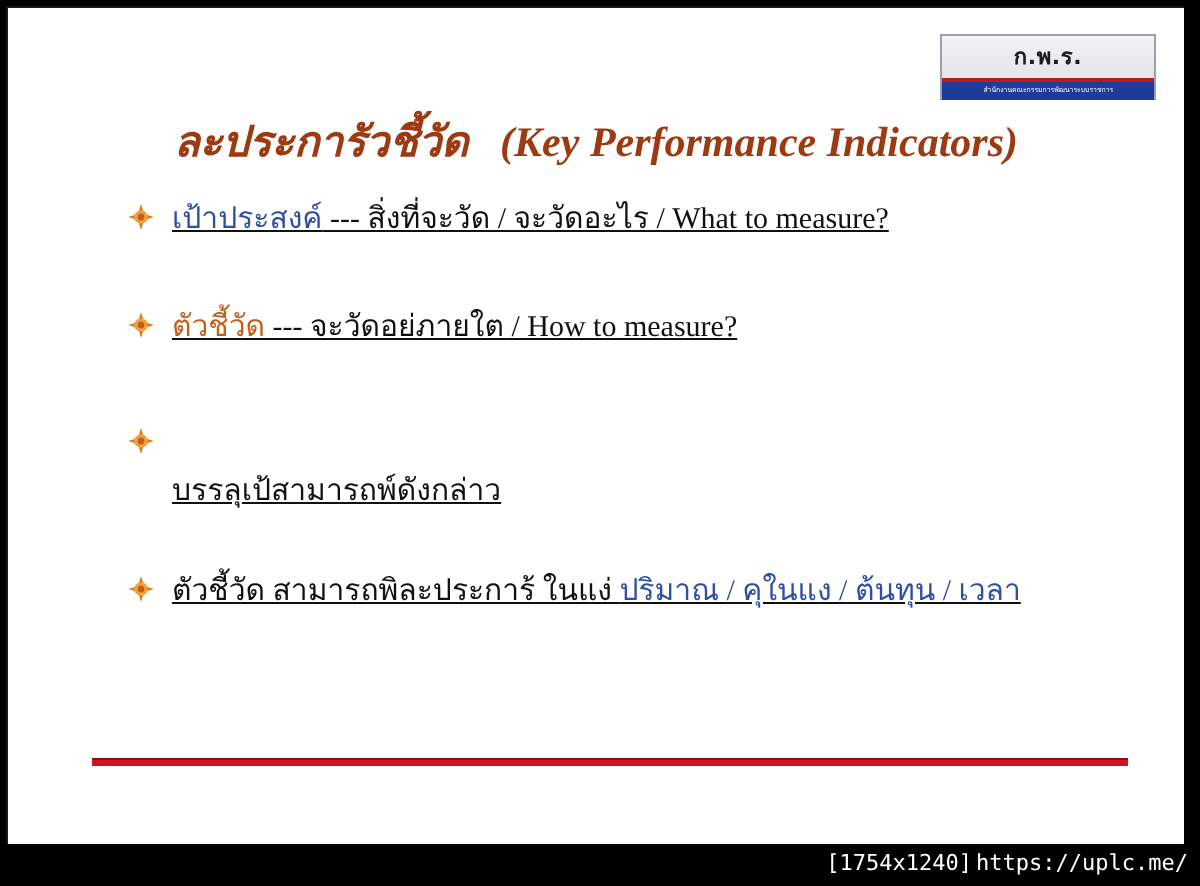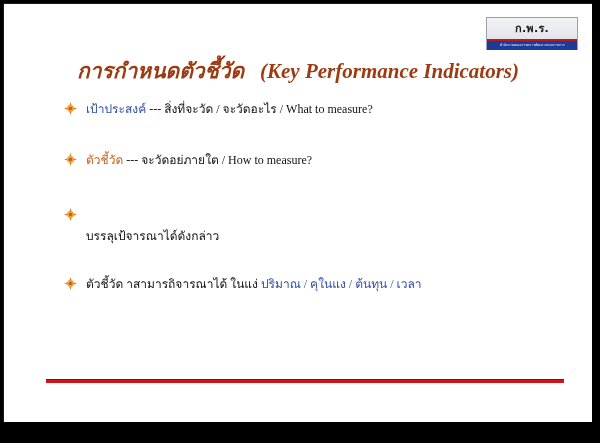--- a/index.html
+++ b/index.html
@@ -36,21 +36,21 @@
     border-top: 1px solid #1a1a1a;
     box-sizing: border-box;
     overflow: hidden;
   }
 
   
   #logo {
     position: absolute;
     right: 14px;
     top: 13px;
-    width: 92px;
+    width: 108px;
     height: 33px;
     border: 1px solid #9aa0ad;
     background: #ffffff;
     box-sizing: border-box;
   }
   #logo .logo-top {
     height: 21px;
     background: linear-gradient(#f2f3f6, #e3e5ea);
     display: flex;
     align-items: center;
@@ -118,23 +118,24 @@
     position: absolute;
     left: 0;
     top: 4px;
     width: 13px;
     height: 13px;
     line-height: 1;
   }
   .bullet-row .mark svg { display: block; }
   .bullet-text {
     font-family: "Liberation Serif", "DejaVu Serif", serif;
-    font-size: 12px;
+    font-size: 15px;
     color: #111111;
     line-height: 1.62;
+    text-decoration: underline;
   }
   .bullet-text .blue   { color: #2f4fa5; }
   .bullet-text .orange { color: #c2601a; }
 
   .gap-a { height: 30px; }
   .gap-b { height: 33px; }
   .gap-c { height: 26px; }
 
   
   #divider {
@@ -173,21 +174,21 @@
       <div class="logo-top">
         <span class="logo-acronym">ก.พ.ร.</span>
       </div>
       <div class="logo-rule"></div>
       <div class="logo-bar">
         <span class="logo-sub">สำนักงานคณะกรรมการพัฒนาระบบราชการ</span>
       </div>
     </div>
 
     <div id="title">
-      <span class="th">การกำหนดตัวชี้วัด</span>
+      <span class="th">ละประการัวชี้วัด</span>
       <span>&nbsp;</span>
       <span class="en">(Key Performance Indicators)</span>
     </div>
 
     <div id="body">
 
       <div class="bullet-row">
         <span class="mark">
           <svg width="13" height="13" viewBox="0 0 13 13">
             <polygon points="6.5,0 8,5 13,6.5 8,8 6.5,13 5,8 0,6.5 5,5" fill="#e07818"></polygon>
@@ -220,39 +221,42 @@
       <div class="bullet-row">
         <span class="mark">
           <svg width="13" height="13" viewBox="0 0 13 13">
             <polygon points="6.5,0 8,5 13,6.5 8,8 6.5,13 5,8 0,6.5 5,5" fill="#e07818"></polygon>
             <circle cx="6.5" cy="6.5" r="3.4" fill="#f0a23c"></circle>
             <circle cx="6.5" cy="6.5" r="1.7" fill="#c2601a"></circle>
           </svg>
         </span>
         <span class="bullet-text">
           <br>
-          <span>บรรลุเป้จารณาได์ดังกล่าว</span>
+          <span>บรรลุเป้สามารถพ์ดังกล่าว</span>
         </span>
       </div>
 
       <div class="gap-c"></div>
 
       <div class="bullet-row">
         <span class="mark">
           <svg width="13" height="13" viewBox="0 0 13 13">
             <polygon points="6.5,0 8,5 13,6.5 8,8 6.5,13 5,8 0,6.5 5,5" fill="#e07818"></polygon>
             <circle cx="6.5" cy="6.5" r="3.4" fill="#f0a23c"></circle>
             <circle cx="6.5" cy="6.5" r="1.7" fill="#c2601a"></circle>
           </svg>
         </span>
         <span class="bullet-text">
-          <span>ตัวชี้วัด าสามารถิจารณาได้ ในแง่ </span><span class="blue">ปริมาณ / คุในแง / ต้นทุน / เวลา</span>
+          <span>ตัวชี้วัด สามารถพิละประการ้ ในแง่ </span><span class="blue">ปริมาณ / คุในแง / ต้นทุน / เวลา</span>
         </span>
       </div>
 
     </div>
 
     <div id="divider"></div>
 
   </div>
 
+  <div id="footer">
+    <span class="dims">[1754x1240]</span><span>https://uplc.me/</span>
+  </div>
 
 </div>
 
 </body></html>

